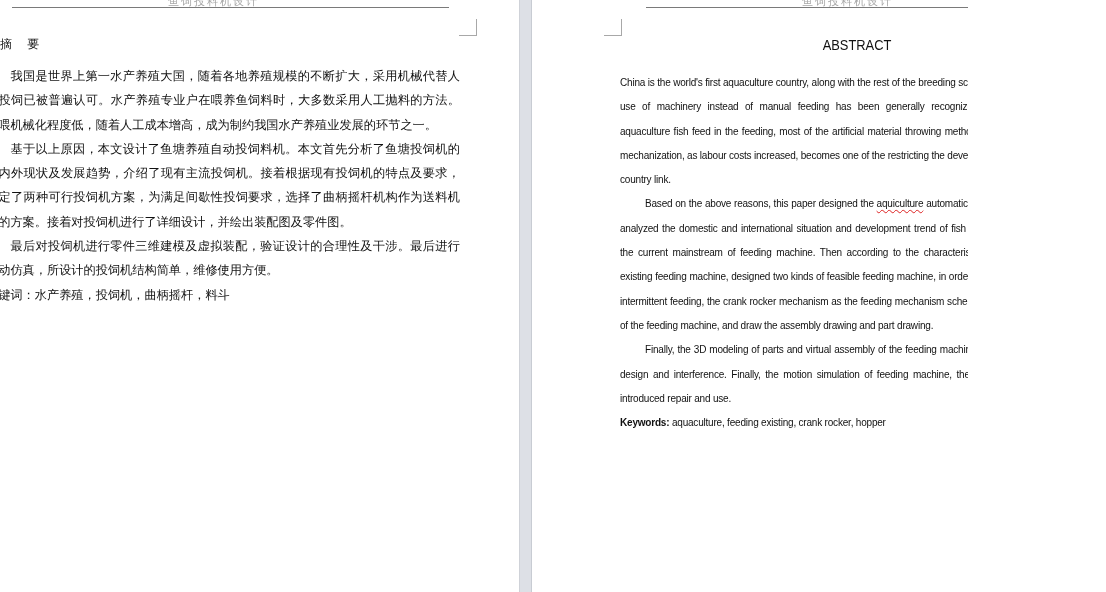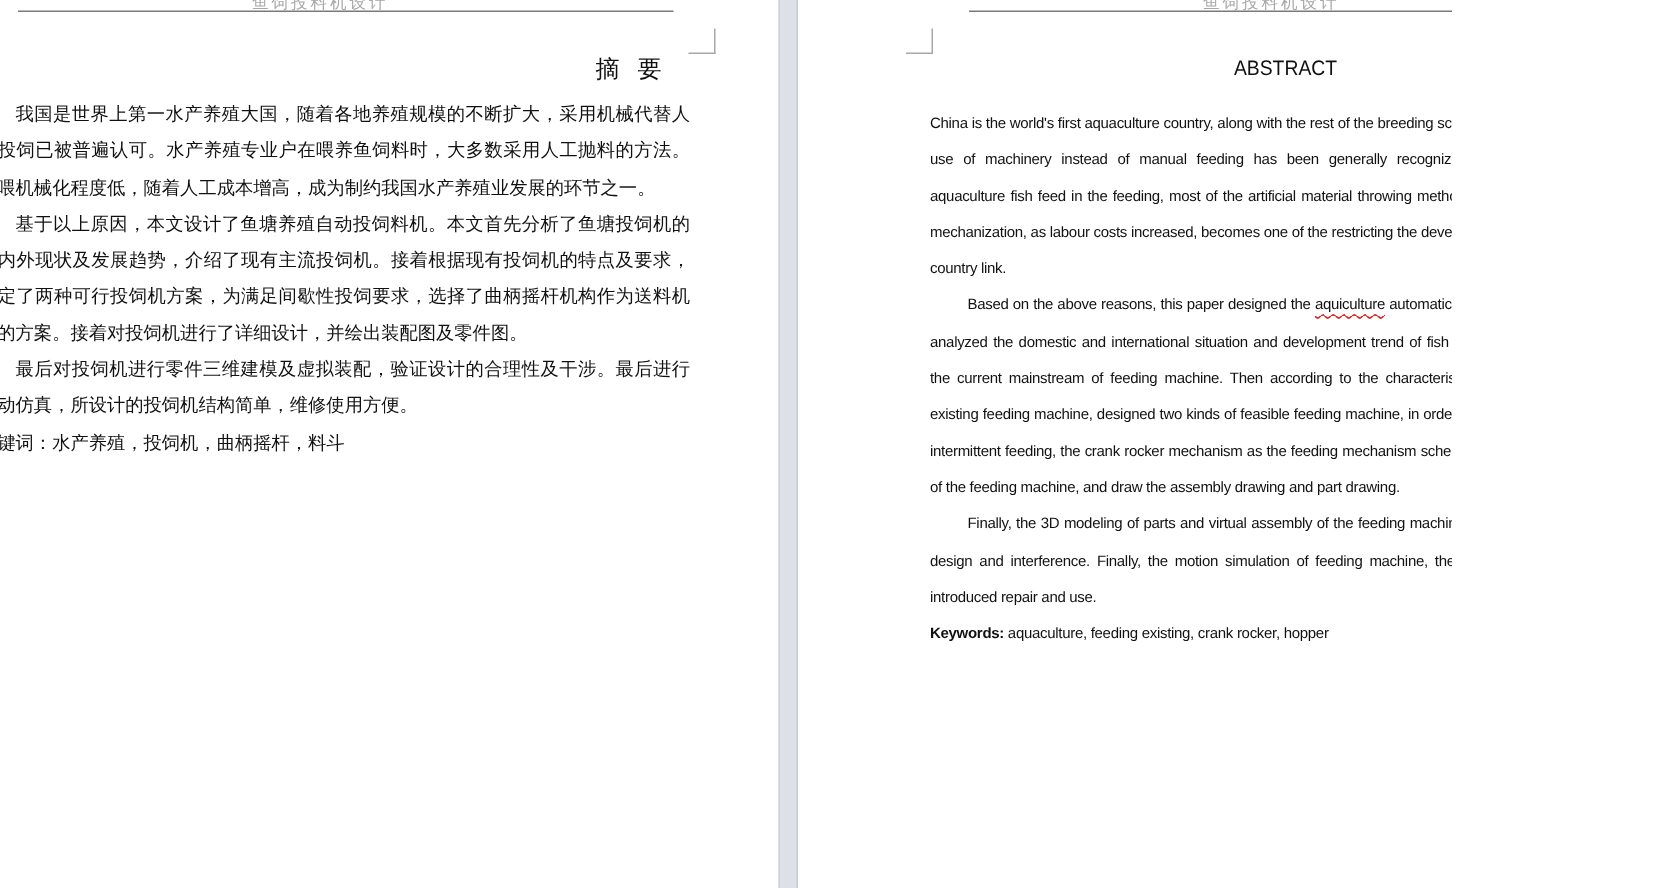--- a/index.html
+++ b/index.html
@@ -68,23 +68,23 @@
       box-sizing: border-box;
     }
     .corner.tl { border-right: 1px solid #a8a8a8; border-bottom: 1px solid #a8a8a8; }
     .corner.tr { border-left: 1px solid #a8a8a8; border-bottom: 1px solid #a8a8a8; }
 
     .title-cn {
       position: absolute;
       left: 0;
       width: 445px;
       top: 36px;
-      text-align: right;
-      font-family: Liberation Serif, serif;
-      font-size: 16px;
+      text-align: left;
+      font-family: Liberation Mono, monospace;
+      font-size: 12px;
       color: #111;
       letter-spacing: 4px;
     }
     .body-cn {
       position: absolute;
       left: -14px;
       top: 64px;
       width: 474px;
       font-family: "DejaVu Sans", sans-serif;
       font-size: 12.2px;

